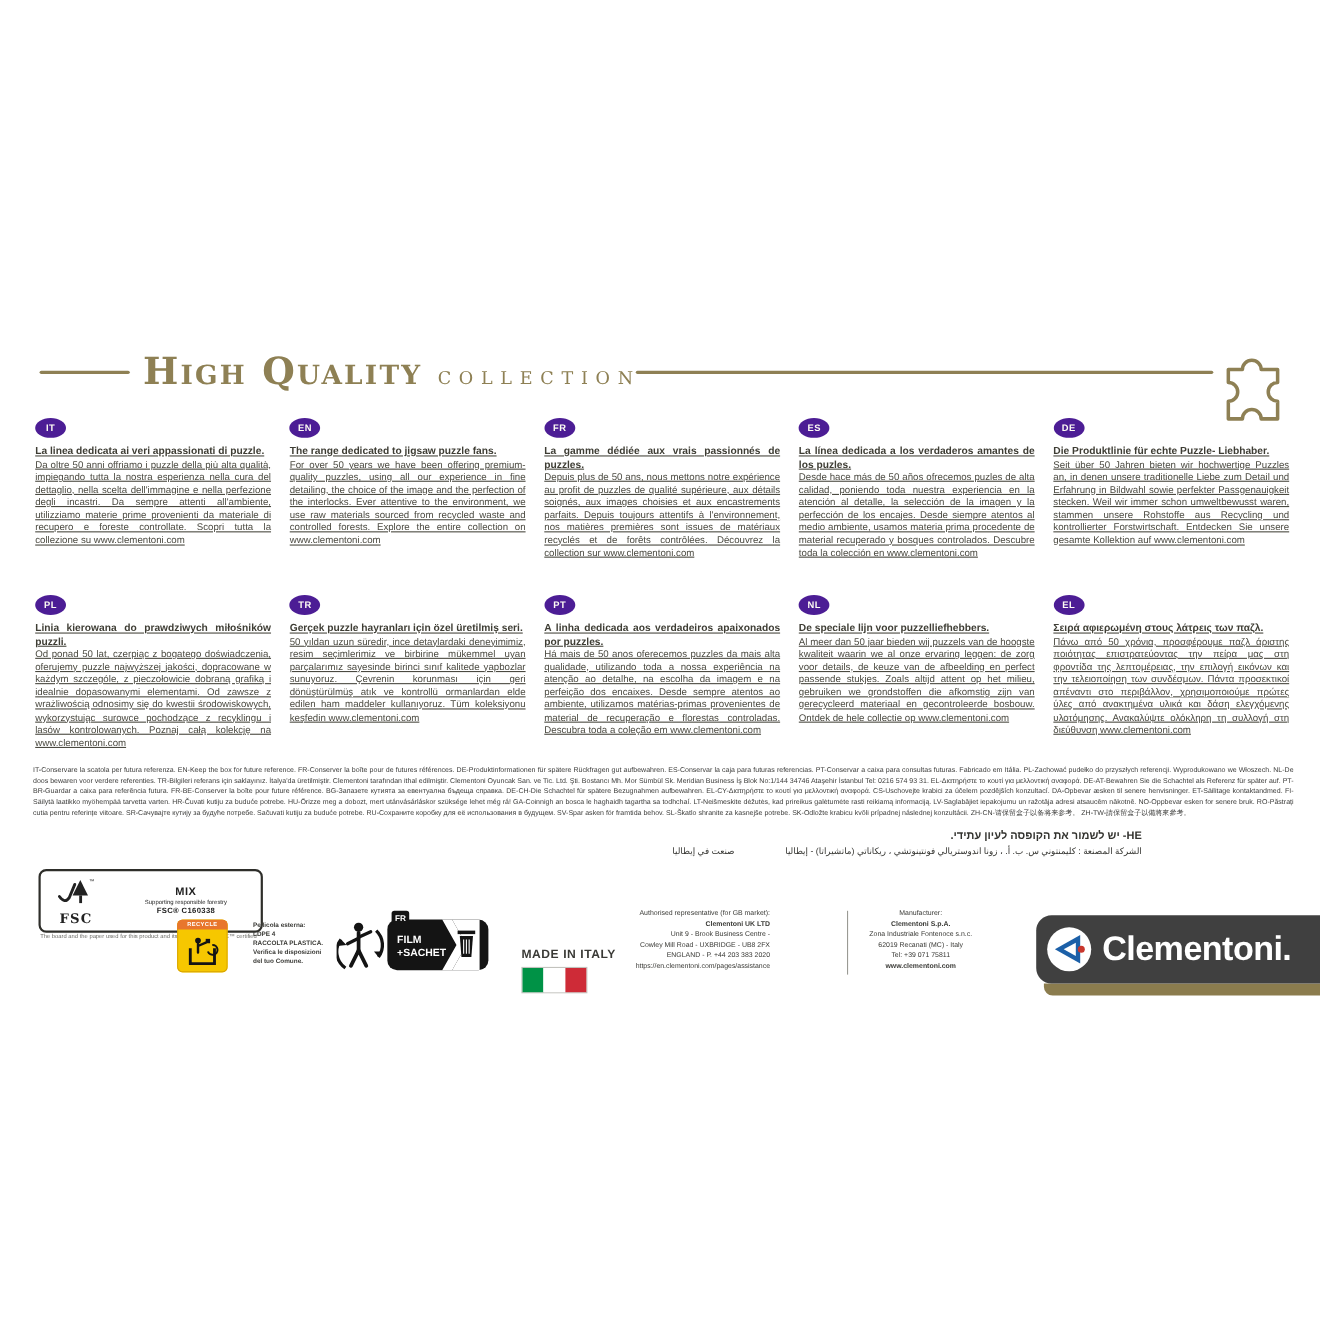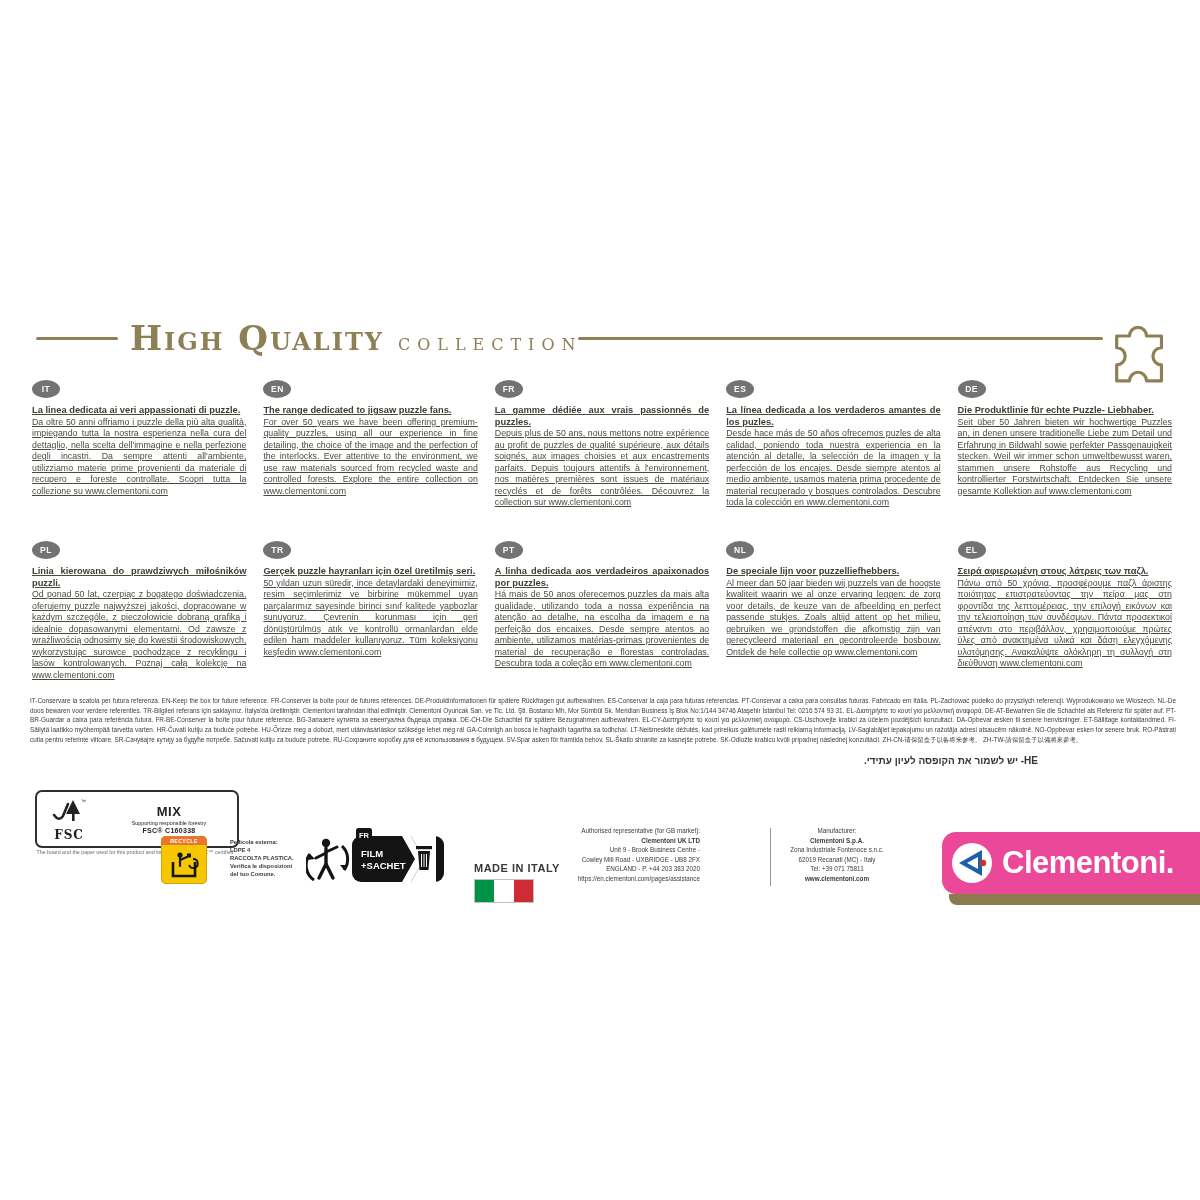--- a/index.html
+++ b/index.html
@@ -14,21 +14,21 @@
   .title-text{position:absolute;left:130px;top:0;display:flex;align-items:baseline;gap:14px;
               color:#8e8054;font-family:"DejaVu Serif","Liberation Serif",serif;white-space:nowrap;}
   .title-part1{font-variant:small-caps;font-size:34px;letter-spacing:2px;font-weight:600;}
   .title-part2{font-size:16px;letter-spacing:7px;font-weight:500;text-transform:uppercase;}
   .puzzle-icon{position:absolute;left:1106px;top:-4px;}
 
   
   .row{position:absolute;left:32px;width:1140px;display:grid;grid-template-columns:repeat(5,1fr);column-gap:17px;}
   .row1{top:380px;}
   .row2{top:541px;}
-  .badge{width:28px;height:18px;border-radius:50%;background:#737373;color:#fdfbf4;
+  .badge{width:28px;height:18px;border-radius:50%;background:#4c1d95;color:#fdfbf4;
          font-size:8.5px;font-weight:bold;display:flex;align-items:center;justify-content:center;
          letter-spacing:.5px;margin-bottom:7px;}
   .blk-text{margin:0;font-size:8.8px;line-height:11.5px;text-align:justify;color:#4b4a41;text-decoration:underline;}
   .blk-text strong{display:block;color:#3e3d34;font-size:9.3px;}
 
   
   .fine-print{position:absolute;left:30px;top:696px;width:1146px;
               font-size:6.4px;line-height:9.7px;text-align:justify;color:#3d3d3b;}
 
   
@@ -37,21 +37,21 @@
   .ar-line{font-size:9.5px;font-weight:bold;line-height:13px;}
   .ar-line.small{font-size:8px;font-weight:normal;}
   .rtl-gap{display:inline-block;width:46px;}
 
   
   .fsc-box{position:absolute;left:35px;top:790px;width:200px;height:54px;border:2px solid #2e2e2a;
            border-radius:7px;display:flex;align-items:center;background:#fff;}
   .fsc-left{width:64px;display:flex;flex-direction:column;align-items:center;justify-content:space-between;gap:1px;}
   .fsc-wordmark{font-family:"DejaVu Serif","Liberation Serif",serif;font-weight:bold;font-size:12px;color:#222;letter-spacing:1px;}
   .fsc-right{flex:1;display:flex;flex-direction:column;align-items:center;justify-content:center;text-align:center;color:#222;}
-  .fsc-mix{font-size:13px;font-weight:bold;letter-spacing:.5px;}
+  .fsc-mix{font-size:10px;font-weight:bold;letter-spacing:.5px;}
   .fsc-tagline{font-size:5.4px;line-height:6.5px;width:80px;margin:1px 0;}
   .fsc-cert{font-size:7px;font-weight:bold;letter-spacing:.3px;}
   .fsc-caption{position:absolute;left:30px;top:849px;width:210px;text-align:center;
                font-size:5.3px;line-height:6.8px;color:#6b6b66;}
 
   .recycle-box{position:absolute;left:161px;top:836px;width:46px;height:48px;border-radius:5px;
                background:#f6c700;overflow:hidden;display:flex;flex-direction:column;box-shadow:0 0 0 1px #d8a400 inset;}
   .recycle-head{background:#e8762d;color:#fff;font-size:5.2px;font-weight:bold;text-align:center;
                 letter-spacing:.4px;padding:1.5px 0;}
   .recycle-picto{flex:1;display:flex;align-items:center;justify-content:center;}
@@ -64,21 +64,21 @@
   .flag{display:flex;width:58px;height:22px;border:1px solid #c2c2bd;margin-top:5px;}
   .flag div{flex:1;}
 
   .addr{position:absolute;top:826px;font-size:6.3px;line-height:9.6px;color:#3a3a36;}
   .addr .b{font-weight:bold;}
   .addr-gb{right:500px;text-align:right;width:220px;}
   .addr-divider{position:absolute;left:770px;top:828px;width:1px;height:58px;background:#9a9a94;}
   .addr-mfr{left:767px;width:140px;text-align:center;}
 
   .logo-wrap{position:absolute;left:942px;top:832px;width:258px;height:74px;}
-  .logo-blue{position:absolute;left:0;top:0;width:258px;height:62px;background:#ec4899;
+  .logo-blue{position:absolute;left:0;top:0;width:258px;height:62px;background:#404040;
              border-radius:14px 0 0 14px;display:flex;align-items:center;gap:8px;padding-left:8px;box-sizing:border-box;}
   .logo-bar{position:absolute;left:7px;top:62px;width:251px;height:11px;background:#8b7c4e;border-radius:0 0 0 8px;}
   .logo-text{color:#fff;font-weight:bold;font-size:31px;letter-spacing:-.5px;white-space:nowrap;}
 </style>
 </head>
 <body>
 
 <div class="page">
 
   <div class="title-row">
@@ -136,20 +136,23 @@
     <div class="blk">
       <div class="badge">EL</div>
       <p class="blk-text"><strong>Σειρά αφιερωμένη στους λάτρεις των παζλ.</strong><span>Πάνω από 50 χρόνια, προσφέρουμε παζλ άριστης ποιότητας επιστρατεύοντας την πείρα μας στη φροντίδα της λεπτομέρειας, την επιλογή εικόνων και την τελειοποίηση των συνδέσμων. Πάντα προσεκτικοί απέναντι στο περιβάλλον, χρησιμοποιούμε πρώτες ύλες από ανακτημένα υλικά και δάση ελεγχόμενης υλοτόμησης. Ανακαλύψτε ολόκληρη τη συλλογή στη διεύθυνση www.clementoni.com</span></p>
     </div>
   </div>
 
   <div class="fine-print">IT-Conservare la scatola per futura referenza. EN-Keep the box for future reference. FR-Conserver la boîte pour de futures références. DE-Produktinformationen für spätere Rückfragen gut aufbewahren. ES-Conservar la caja para futuras referencias. PT-Conservar a caixa para consultas futuras. Fabricado em Itália. PL-Zachować pudełko do przyszłych referencji. Wyprodukowano we Włoszech. NL-De doos bewaren voor verdere referenties. TR-Bilgileri referans için saklayınız. İtalya'da üretilmiştir. Clementoni tarafından ithal edilmiştir. Clementoni Oyuncak San. ve Tic. Ltd. Şti. Bostancı Mh. Mor Sümbül Sk. Meridian Business İş Blok No:1/144 34746 Ataşehir İstanbul Tel: 0216 574 93 31. EL-Διατηρήστε το κουτί για μελλοντική αναφορά. DE-AT-Bewahren Sie die Schachtel als Referenz für später auf. PT-BR-Guardar a caixa para referência futura. FR-BE-Conserver la boîte pour future référence. BG-Запазете кутията за евентуална бъдеща справка. DE-CH-Die Schachtel für spätere Bezugnahmen aufbewahren. EL-CY-Διατηρήστε το κουτί για μελλοντική αναφορά. CS-Uschovejte krabici za účelem pozdějších konzultací. DA-Opbevar æsken til senere henvisninger. ET-Säilitage kontaktandmed. FI-Säilytä laatikko myöhempää tarvetta varten. HR-Čuvati kutiju za buduće potrebe. HU-Őrizze meg a dobozt, mert utánvásárláskor szüksége lehet még rá! GA-Coinnigh an bosca le haghaidh tagartha sa todhchaí. LT-Neišmeskite dėžutės, kad prireikus galėtumėte rasti reikiamą informaciją. LV-Saglabājiet iepakojumu un ražotāja adresi atsaucēm nākotnē. NO-Oppbevar esken for senere bruk. RO-Păstrați cutia pentru referințe viitoare. SR-Сачувајте кутију за будуће потребе. Sačuvati kutiju za buduće potrebe. RU-Сохраните коробку для её использования в будущем. SV-Spar asken för framtida behov. SL-Škatlo shranite za kasnejše potrebe. SK-Odložte krabicu kvôli prípadnej následnej konzultácii.      ZH-CN-请保留盒子以备将来参考。      ZH-TW-請保留盒子以備將來參考。</div>
 
   <div class="rtl-block">
     <div class="he-line" dir="rtl">HE- יש לשמור את הקופסה לעיון עתידי.</div>
+    <div class="ar-line small" dir="rtl">
+      <span>الشركة المصنعة : كليمنتوني س. ب. أ. ، زونا اندوستريالي فونتينوتشي ، ريكاناتي (ماتشيراتا) - إيطاليا</span><span class="rtl-gap"></span><span>صنعت في إيطاليا</span>
+    </div>
   </div>
 
   <div class="fsc-box">
     <div class="fsc-left">
       <svg width="34" height="30" viewBox="0 0 34 30">
         <path d="M2,18 Q7,25 11,19 L16,7" fill="none" stroke="#222" stroke-width="2.6" stroke-linecap="round"></path>
         <path d="M21,3 L28,17 L14,17 Z" fill="#222"></path>
         <rect x="20" y="17" width="2.6" height="7" fill="#222"></rect>
         <text x="29" y="6" font-size="5" fill="#222">™</text>
       </svg>

